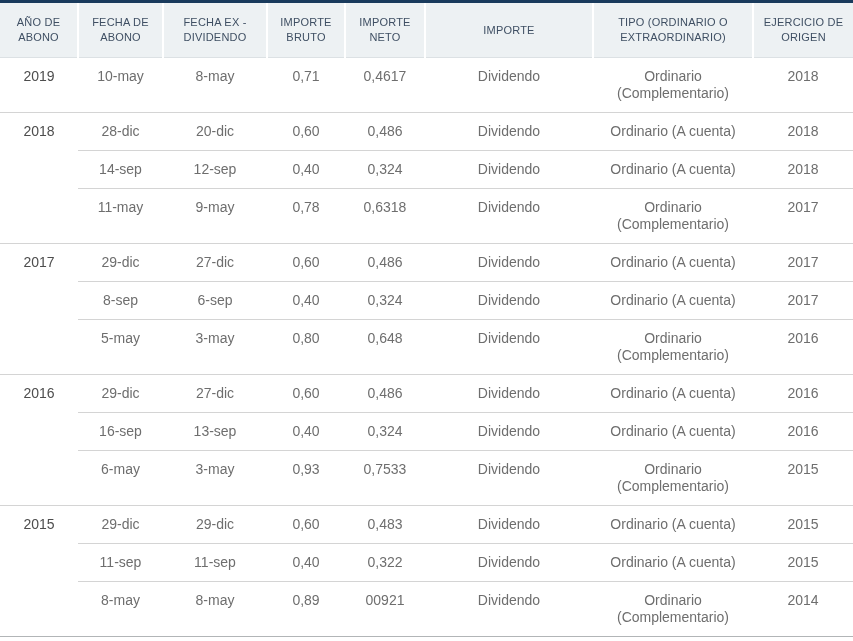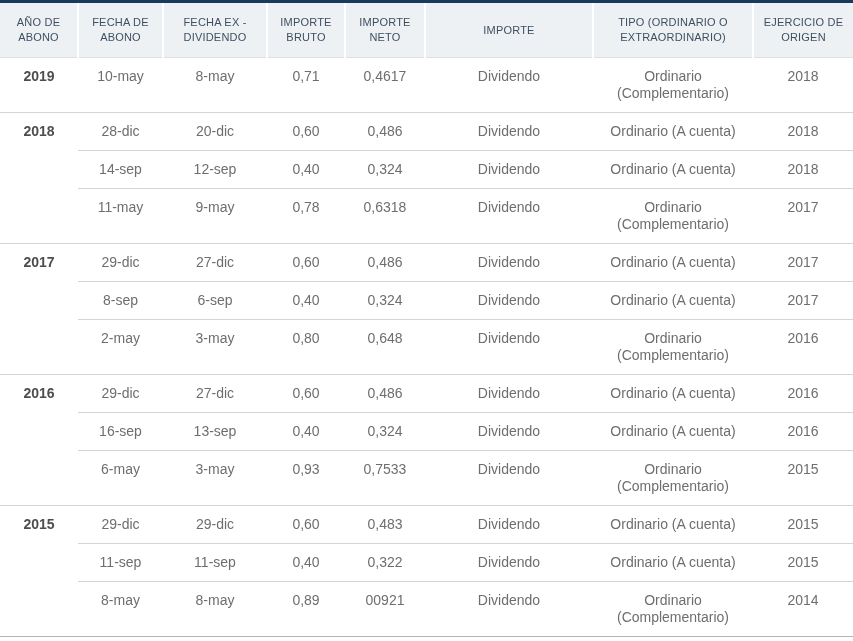--- a/index.html
+++ b/index.html
@@ -50,21 +50,21 @@
   tbody tr.group-start td{
     border-top:1px solid var(--row-line);
   }
   tbody tr td{
     border-top:1px solid var(--row-line);
   }
   tbody tr.first-group td{
     border-top:none;
   }
   td.year-cell{
-    font-weight:700;
+    font-weight:400;
     color:var(--year-text);
   }
 </style>
 </head>
 <body>
 
 <table>
   <colgroup>
       <col style="width: 78px;">
       <col style="width: 85px;">
@@ -139,21 +139,21 @@
       <tr>
         <td>8-sep</td>
         <td>6-sep</td>
         <td>0,40</td>
         <td>0,324</td>
         <td>Dividendo</td>
         <td>Ordinario (A cuenta)</td>
         <td>2017</td>
       </tr>
       <tr>
-        <td>2-may</td>
+        <td>5-may</td>
         <td>3-may</td>
         <td>0,80</td>
         <td>0,648</td>
         <td>Dividendo</td>
         <td>Ordinario (Complementario)</td>
         <td>2016</td>
       </tr>
       <tr class="group-start">
         <td class="year-cell" rowspan="3">2016</td>
         <td>29-dic</td>

